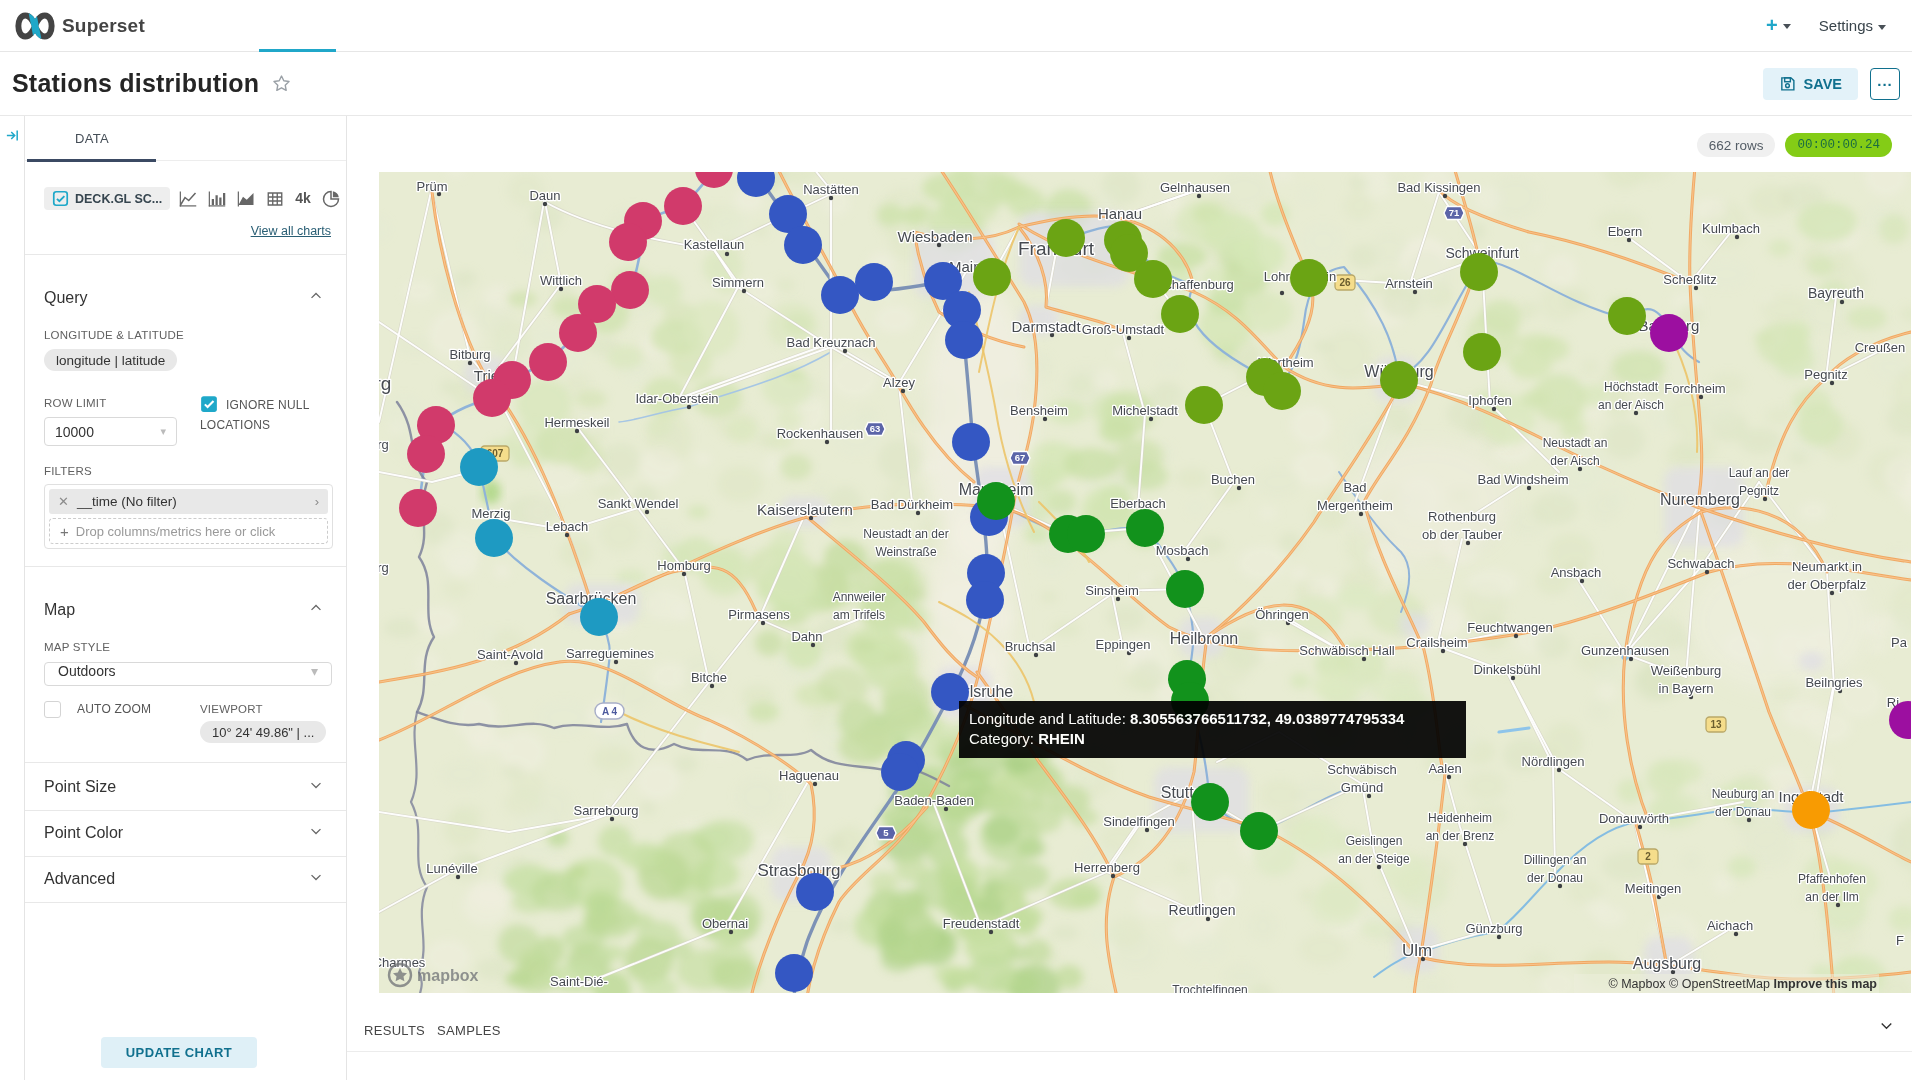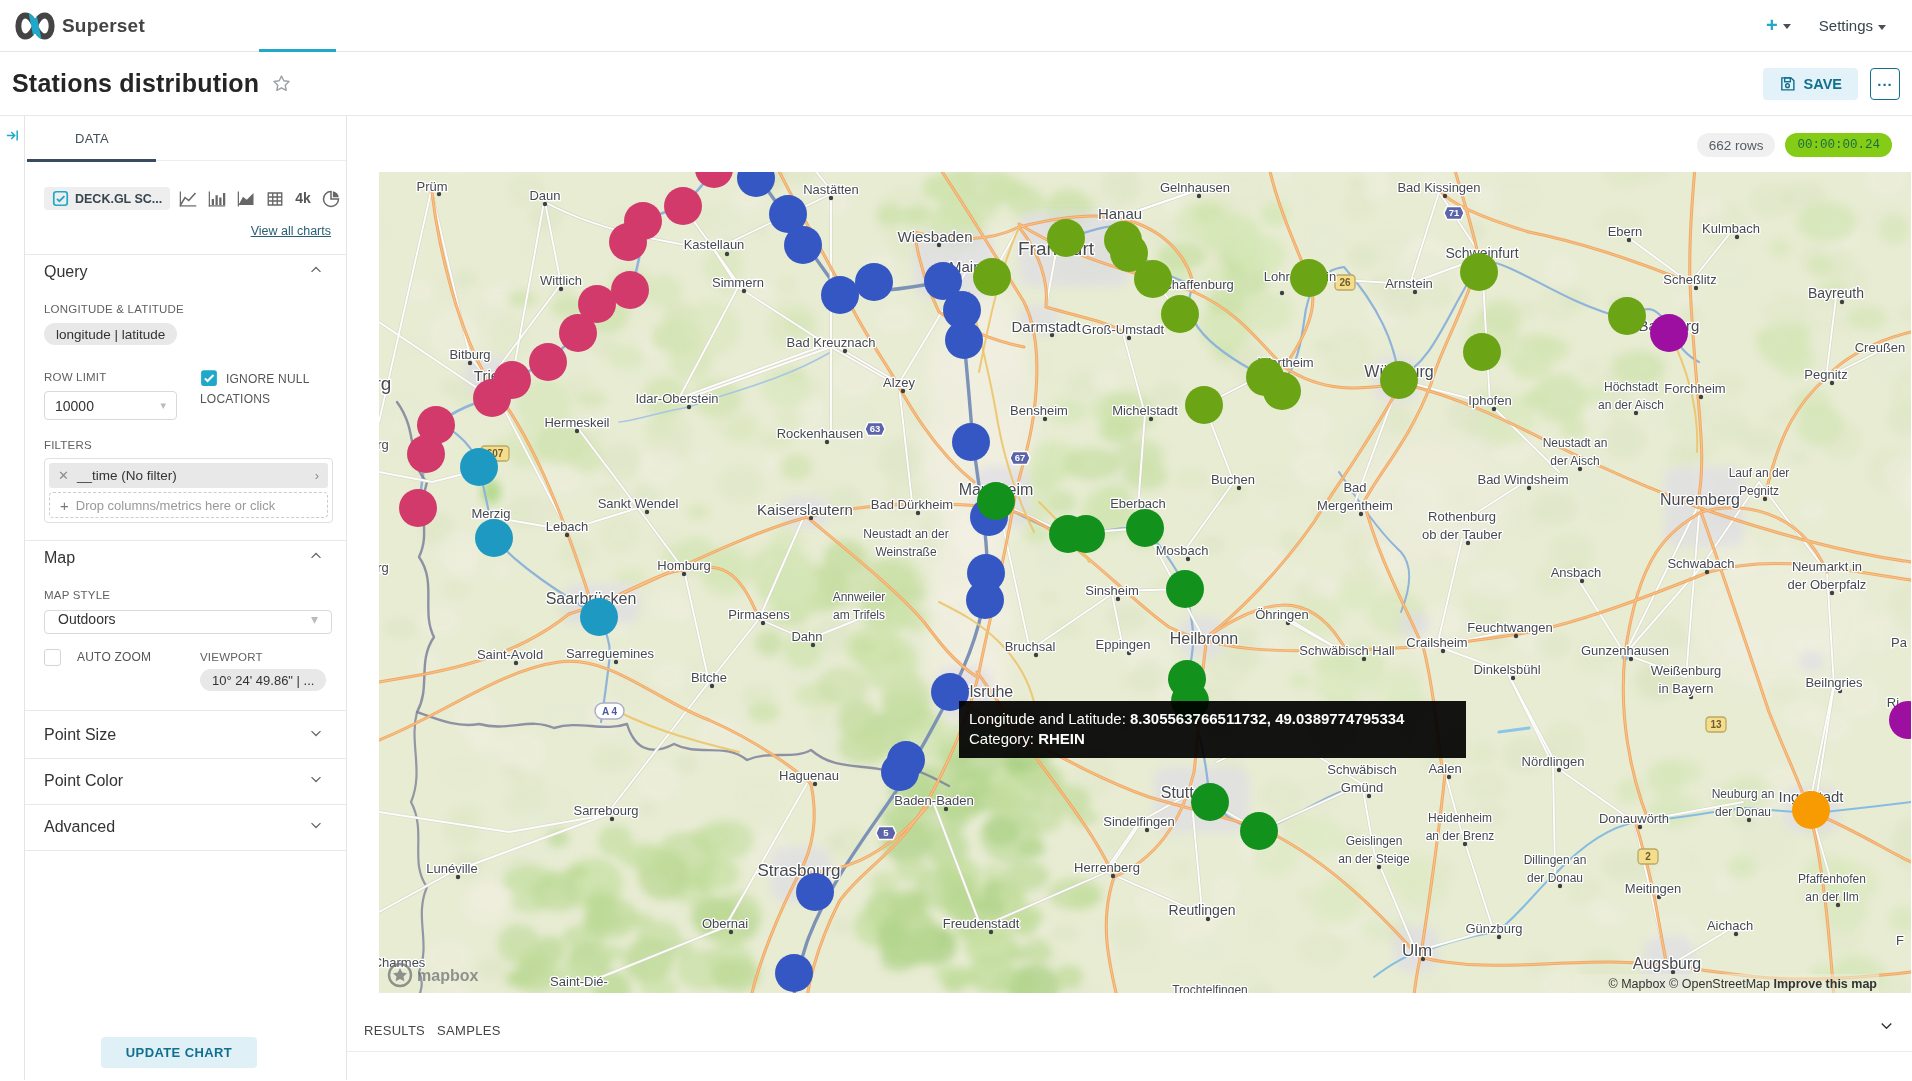--- a/index.html
+++ b/index.html
@@ -29,21 +29,21 @@
 .tabs{height:45px;border-bottom:1px solid #ededed;position:relative}
 .tabs .t{position:absolute;left:50px;top:15px;font-size:13px;color:#454e57;letter-spacing:.3px}
 .tabs .bar{position:absolute;left:2px;top:43px;width:129px;height:2.5px;background:#3b4a63}
 .scol{padding:0 15px 0 19px}
 .vizrow{margin-top:26px;display:flex;align-items:center}
 .vizpill{white-space:nowrap;background:#eee;border-radius:4px;height:23px;display:flex;align-items:center;gap:6px;padding:0 8px;font-size:12.5px;font-weight:bold;color:#36454f}
 .vizicons{display:flex;gap:11px;margin-left:9px;color:#666}
 .k4{font-size:14px;color:#555;font-weight:bold}
 .viewall{display:block;text-align:right;margin-top:14px;font-size:12.5px;color:#295e74;text-decoration:underline}
 .hr{border-top:1px solid #e8e8e8;margin:16px -15px 0 -19px}
-.sect{display:flex;align-items:center;margin-top:8px;font-size:16px;color:#333}
+.sect{display:flex;align-items:center;margin-top:34px;font-size:16px;color:#333}
 .sect .chev{margin-left:auto;margin-right:8px}
 .lbl{margin-top:22px;font-size:11.5px;color:#616161;letter-spacing:.2px}
 .pill{display:inline-flex;align-items:center;background:#e8e8e8;border-radius:11px;height:22px;padding:0 12px;font-size:13.5px;color:#333;margin-top:8px}
 .row2{display:flex;margin-top:4px}
 .ddl{width:133px;height:29px;border:1px solid #d9d9d9;border-radius:4px;display:flex;align-items:center;padding:0 10px;font-size:14px;color:#333;margin-top:8px}
 .ddl .dchev{margin-left:auto;color:#bbb;font-size:11px}
 .ddl2{width:288px;height:24px;border:1px solid #d9d9d9;border-radius:4px;display:flex;align-items:flex-start;padding:0 13px;font-size:14px;color:#333;margin-top:9px}
 .chkrow{display:flex;align-items:flex-start;gap:16px}
 .chklbl{font-size:12px;color:#555;letter-spacing:.2px;line-height:19px;margin-top:1px}
 .filterbox{margin-top:7px;border:1px solid #e0e0e0;border-radius:4px;padding:4px;width:289px}

